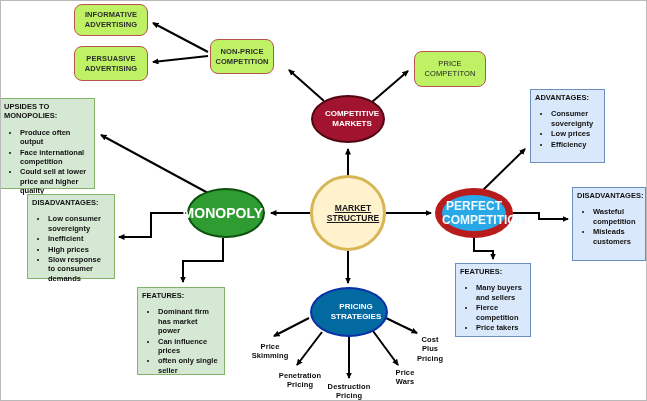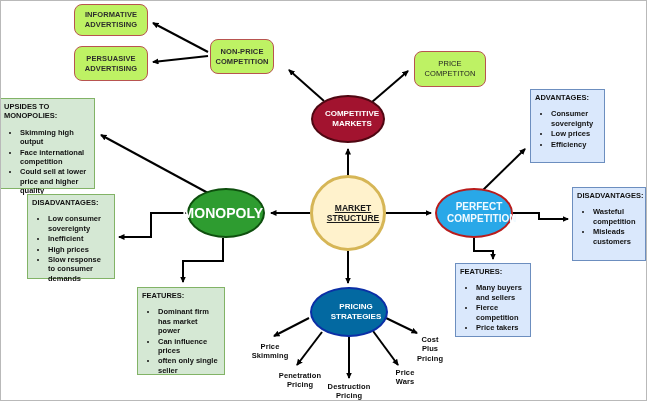--- a/index.html
+++ b/index.html
@@ -47,21 +47,21 @@
     position:absolute;
     border-radius:50%;
     display:flex;align-items:center;justify-content:flex-end;
     text-align:center;
     font-weight:700;color:#fff;
     line-height:1.2;
     box-sizing:border-box;
   }
   .node.crimson{background:#A2132F;border:2px solid #4F0712;font-size:8px;}
   .node.green{background:#2E9C30;border:2px solid #0E4F0E;font-size:14px;}
-  .node.cyan{background:#29A8E8;border:2px solid #b91c1c;font-size:10px;color:#f2faff;}
+  .node.cyan{background:#29A8E8;border:7px solid #b91c1c;font-size:12px;color:#f2faff;}
   .node.royal{background:#0369a1;border:2px solid #0B2FA6;font-size:8px;}
   .node.center-circle{
     background:#FFF2CC;border:3px solid #D6B656;
     color:#1a1a1a;font-size:8.5px;
   }
 
   
   .pricing-label{
     position:absolute;
     font-size:7.5px;font-weight:700;color:#0a0a0a;
@@ -114,21 +114,21 @@
   <div class="pinkbox" style="left:209px;top:38px;width:64px;height:35px;">
     <span>NON-PRICE COMPETITION</span>
   </div>
   <div class="pinkbox regular" style="left:413px;top:50px;width:72px;height:36px;">
     <span>PRICE COMPETITON</span>
   </div>
 
   <div class="listbox green" style="left:-2px;top:97px;width:96px;height:91px;">
     <div class="box-title">UPSIDES TO MONOPOLIES:</div>
     <ul>
-      <li>Skimming high output</li>
+      <li>Produce often output</li>
       <li>Face international competition</li>
       <li>Could sell at lower price and higher quality</li>
     </ul>
   </div>
 
   <div class="listbox green" style="left:26px;top:193px;width:88px;height:85px;">
     <div class="box-title">DISADVANTAGES:</div>
     <ul>
       <li>Low consumer sovereignty</li>
       <li>Inefficient</li>

